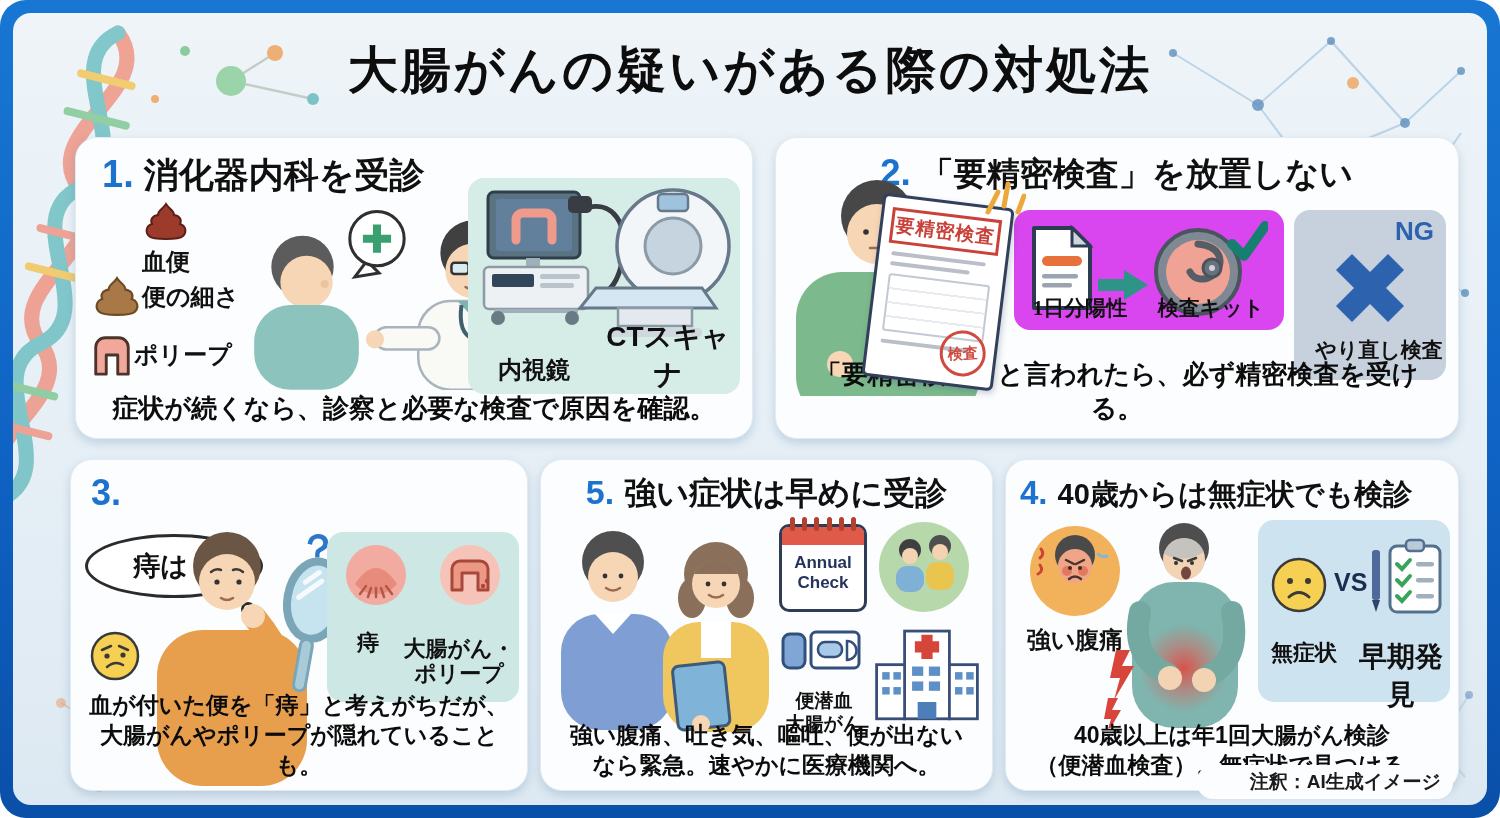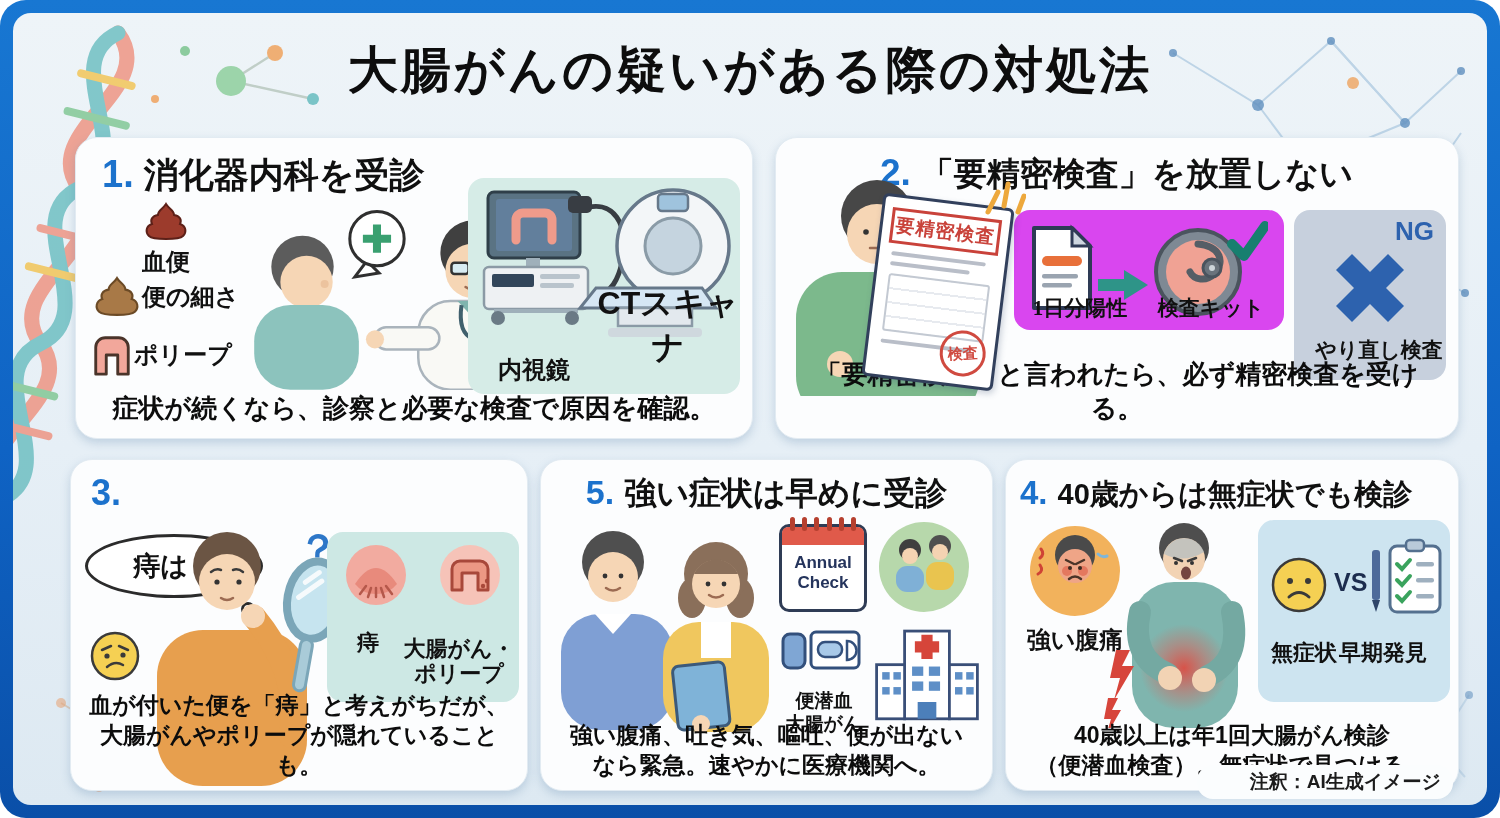--- a/index.html
+++ b/index.html
@@ -38,21 +38,21 @@
   #card1 .foot, #card2 .foot { bottom:12px; font-size:26px; }
   #card3 .foot, #card5 .foot, #card4 .foot { bottom:9px; font-size:23px; }
 
   
   .sym1 { position:absolute; left:42px; top:64px; width:96px; text-align:center; }
   .symrow { position:absolute; display:flex; align-items:center; }
   .sym2 { left:16px; top:138px; } .sym3 { left:14px; top:194px; }
   .symlab { font-size:24px; font-weight:800; color:#111; }
   .scene { position:absolute; left:148px; top:50px; width:312px; height:202px; }
   .teal-panel { left:392px; top:40px; width:272px; height:216px; background:#d6ece7; }
-  .eqL { left:30px; bottom:8px; font-size:24px; } .eqR { left:128px; bottom:24px; font-size:32px; }
+  .eqL { left:30px; bottom:8px; font-size:24px; } .eqR { left:128px; bottom:0; font-size:28px; }
 
   
   .p2person { position:absolute; left:6px; top:38px; width:218px; height:220px; }
   .docpaper { position:absolute; left:96px; top:62px; width:132px; height:184px; background:#fff;
               border:3px solid #32405c; border-radius:6px; transform:rotate(7deg);
               box-shadow:2px 3px 6px rgba(60,80,110,.25); z-index:2; }
   .docttl { margin:10px 8px 8px; border:3px solid #c9423a; color:#c9423a; font-weight:900;
             font-size:19px; text-align:center; padding:2px 0; letter-spacing:1px; }
   .docline { height:4px; background:#b9bec8; border-radius:2px; margin:6px 12px; }
   .docbox { margin:8px 12px; border:2px solid #c3c9d2; border-radius:3px; height:58px;
@@ -104,21 +104,21 @@
 
   
   .avatar4 { position:absolute; left:22px; top:64px; width:94px; height:94px; }
   .painlab { left:4px; top:164px; width:130px; font-size:24px; font-weight:900; }
   .clutch { position:absolute; left:98px; top:58px; width:150px; height:210px; }
   .c4panel { left:252px; top:60px; width:192px; height:182px; background:#cde4f0; }
   .emoji4 { position:absolute; left:12px; top:36px; width:58px; height:58px; }
   .vslab { position:absolute; left:76px; top:48px; font-size:25px; font-weight:900; color:#1c2c4e; }
   .clip4 { position:absolute; left:110px; top:18px; width:76px; height:80px; }
   .c4lab1 { left:2px; top:118px; width:88px; font-size:22px; }
-  .c4lab2 { left:78px; top:118px; width:94px; font-size:22px; }
+  .c4lab2 { left:96px; top:118px; width:94px; font-size:28px; }
 
   .notepill { position:absolute; right:34px; bottom:6px; width:256px; height:34px;
               background:#fbfdfe; border-radius:16px; z-index:2; }
   .footnote { position:absolute; right:46px; bottom:10px; z-index:3; font-size:19px;
               font-weight:700; color:#1c1c1c; }
 </style>
 </head>
 <body>
 
 <div class="canvas">

